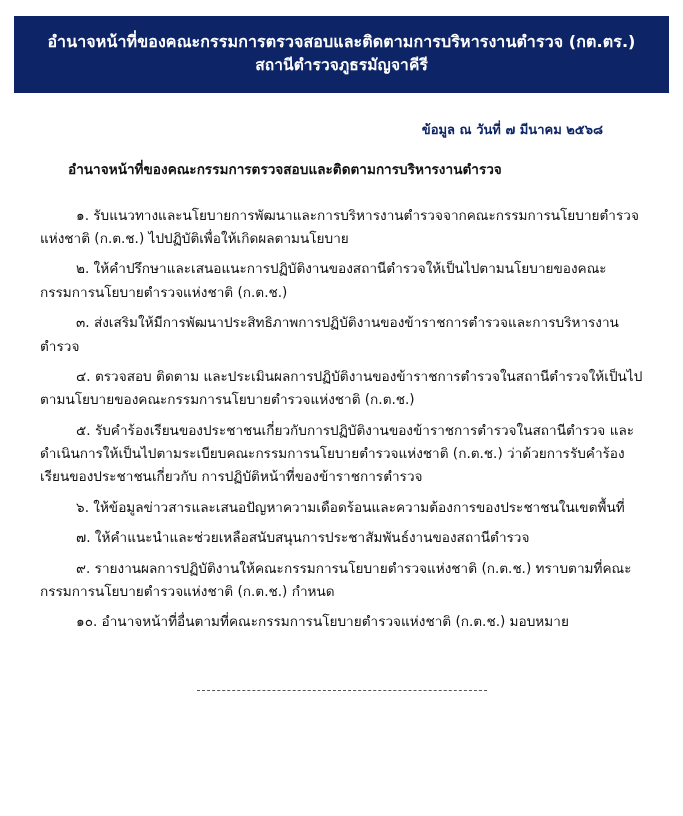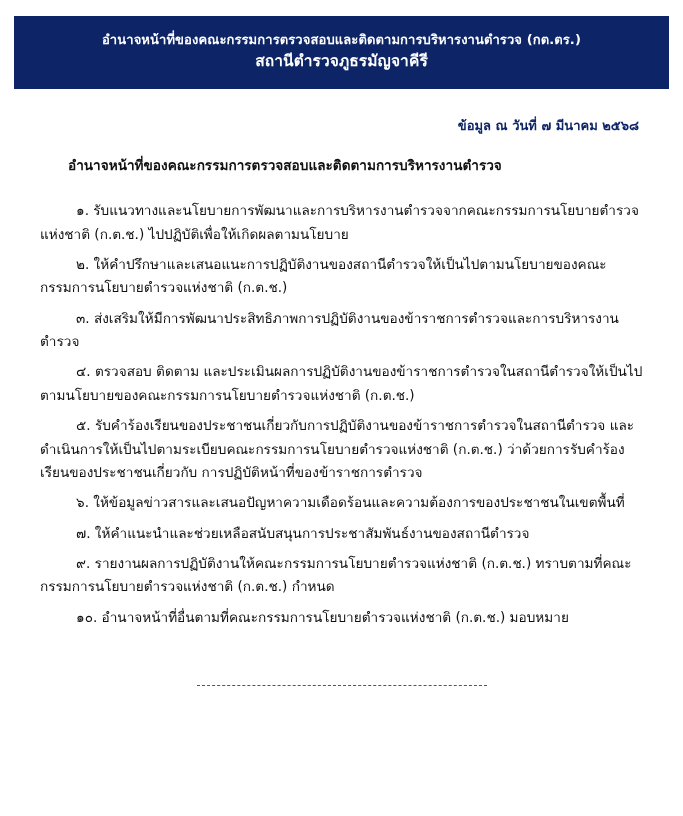--- a/index.html
+++ b/index.html
@@ -22,37 +22,37 @@
     padding: 0;
   }
   .header-banner {
     background: #0d2566;
     color: #ffffff;
     text-align: center;
     padding: 14px 20px 16px 20px;
     margin: 16px 14px 0 14px;
   }
   .header-line1 {
-    font-size: 13px;
+    font-size: 16px;
     font-weight: bold;
     line-height: 1.5;
     letter-spacing: 0.1px;
   }
   .header-line2 {
     font-size: 15.5px;
     font-weight: bold;
     line-height: 1.5;
     letter-spacing: 0.1px;
   }
   .date-line {
     text-align: right;
     color: #0d2566;
     font-weight: bold;
     font-size: 13px;
-    margin: 26px 44px 0 0;
+    margin: 26px 80px 0 0;
   }
   .content {
     margin: 18px 40px 0 40px;
     font-size: 13.6px;
     line-height: 1.72;
     color: #111111;
     text-align: left;
   }
   .intro {
     font-weight: bold;

